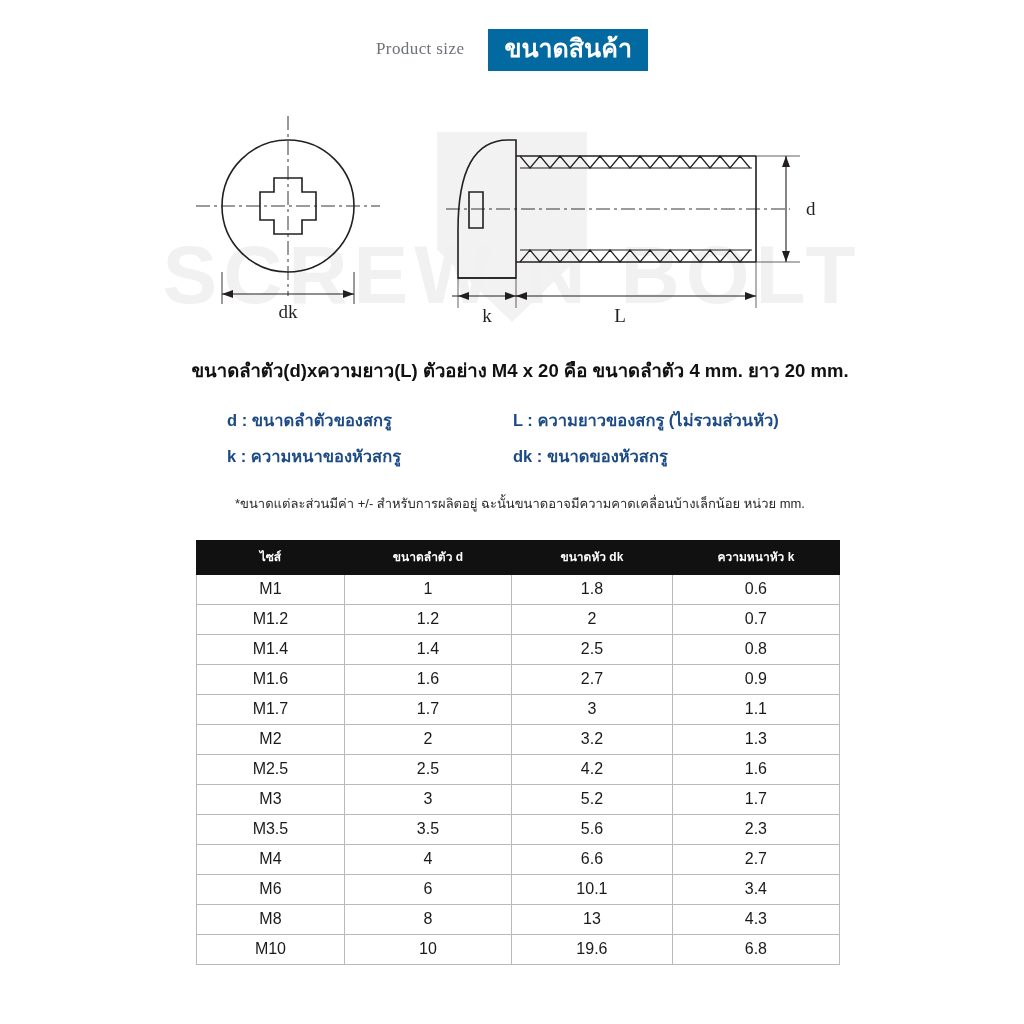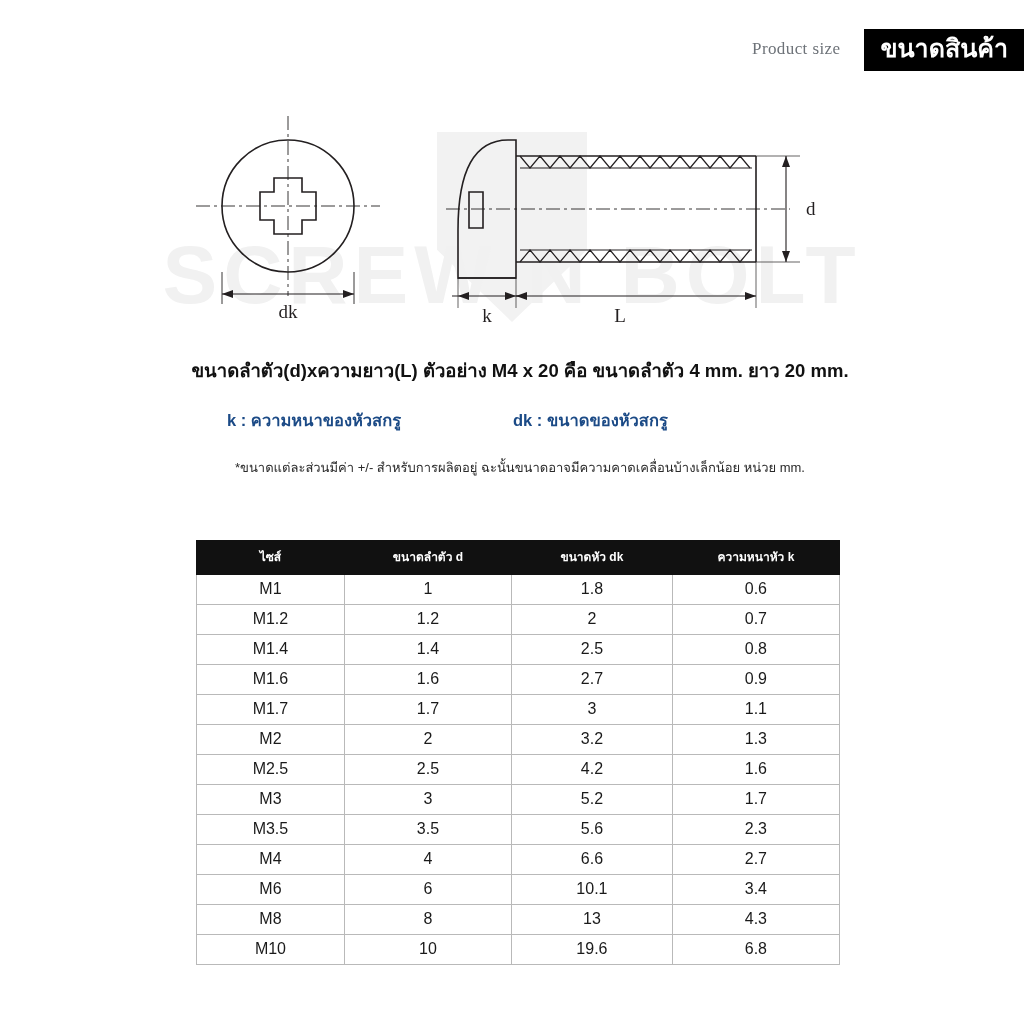--- a/index.html
+++ b/index.html
@@ -18,32 +18,32 @@
 
   
   .header {
     position: absolute;
     top: 22px;
     left: 0;
     width: 100%;
     height: 56px;
     display: flex;
     align-items: center;
-    justify-content: flex-end;
+    justify-content: center;
   }
   .header-en {
     font-family: "Liberation Serif", serif;
     font-size: 17px;
     color: #6d7278;
     letter-spacing: .4px;
     margin-right: 24px;
     padding-bottom: 2px;
   }
   .header-th {
-    background: #000000;
+    background: #0369a1;
     color: #ffffff;
     font-size: 25px;
     font-weight: bold;
     padding: 6px 16px 9px 16px;
     line-height: 1.05;
     white-space: nowrap;
   }
 
   
   .watermark {
@@ -224,20 +224,24 @@
       <text x="487" y="226" text-anchor="middle">k</text>
       <text x="620" y="226" text-anchor="middle">L</text>
       <text x="806" y="119" text-anchor="start">d</text>
     </g>
   </svg>
 </div>
 
 <div class="legend">
   <div class="legend-main">ขนาดลำตัว(d)xความยาว(L) ตัวอย่าง M4 x 20 คือ ขนาดลำตัว 4 mm. ยาว 20 mm.</div>
   <div class="legend-rows">
+    <div class="legend-row">
+      <span class="legend-cell">d : ขนาดลำตัวของสกรู</span>
+      <span class="legend-cell second">L : ความยาวของสกรู (ไม่รวมส่วนหัว)</span>
+    </div>
     <div class="legend-row">
       <span class="legend-cell">k : ความหนาของหัวสกรู</span>
       <span class="legend-cell second">dk : ขนาดของหัวสกรู</span>
     </div>
   </div>
   <div class="legend-note">*ขนาดแต่ละส่วนมีค่า +/- สำหรับการผลิตอยู่ ฉะนั้นขนาดอาจมีความคาดเคลื่อนบ้างเล็กน้อย หน่วย mm.</div>
 </div>
 
 <div class="table-wrap">
   <table class="size-table">

